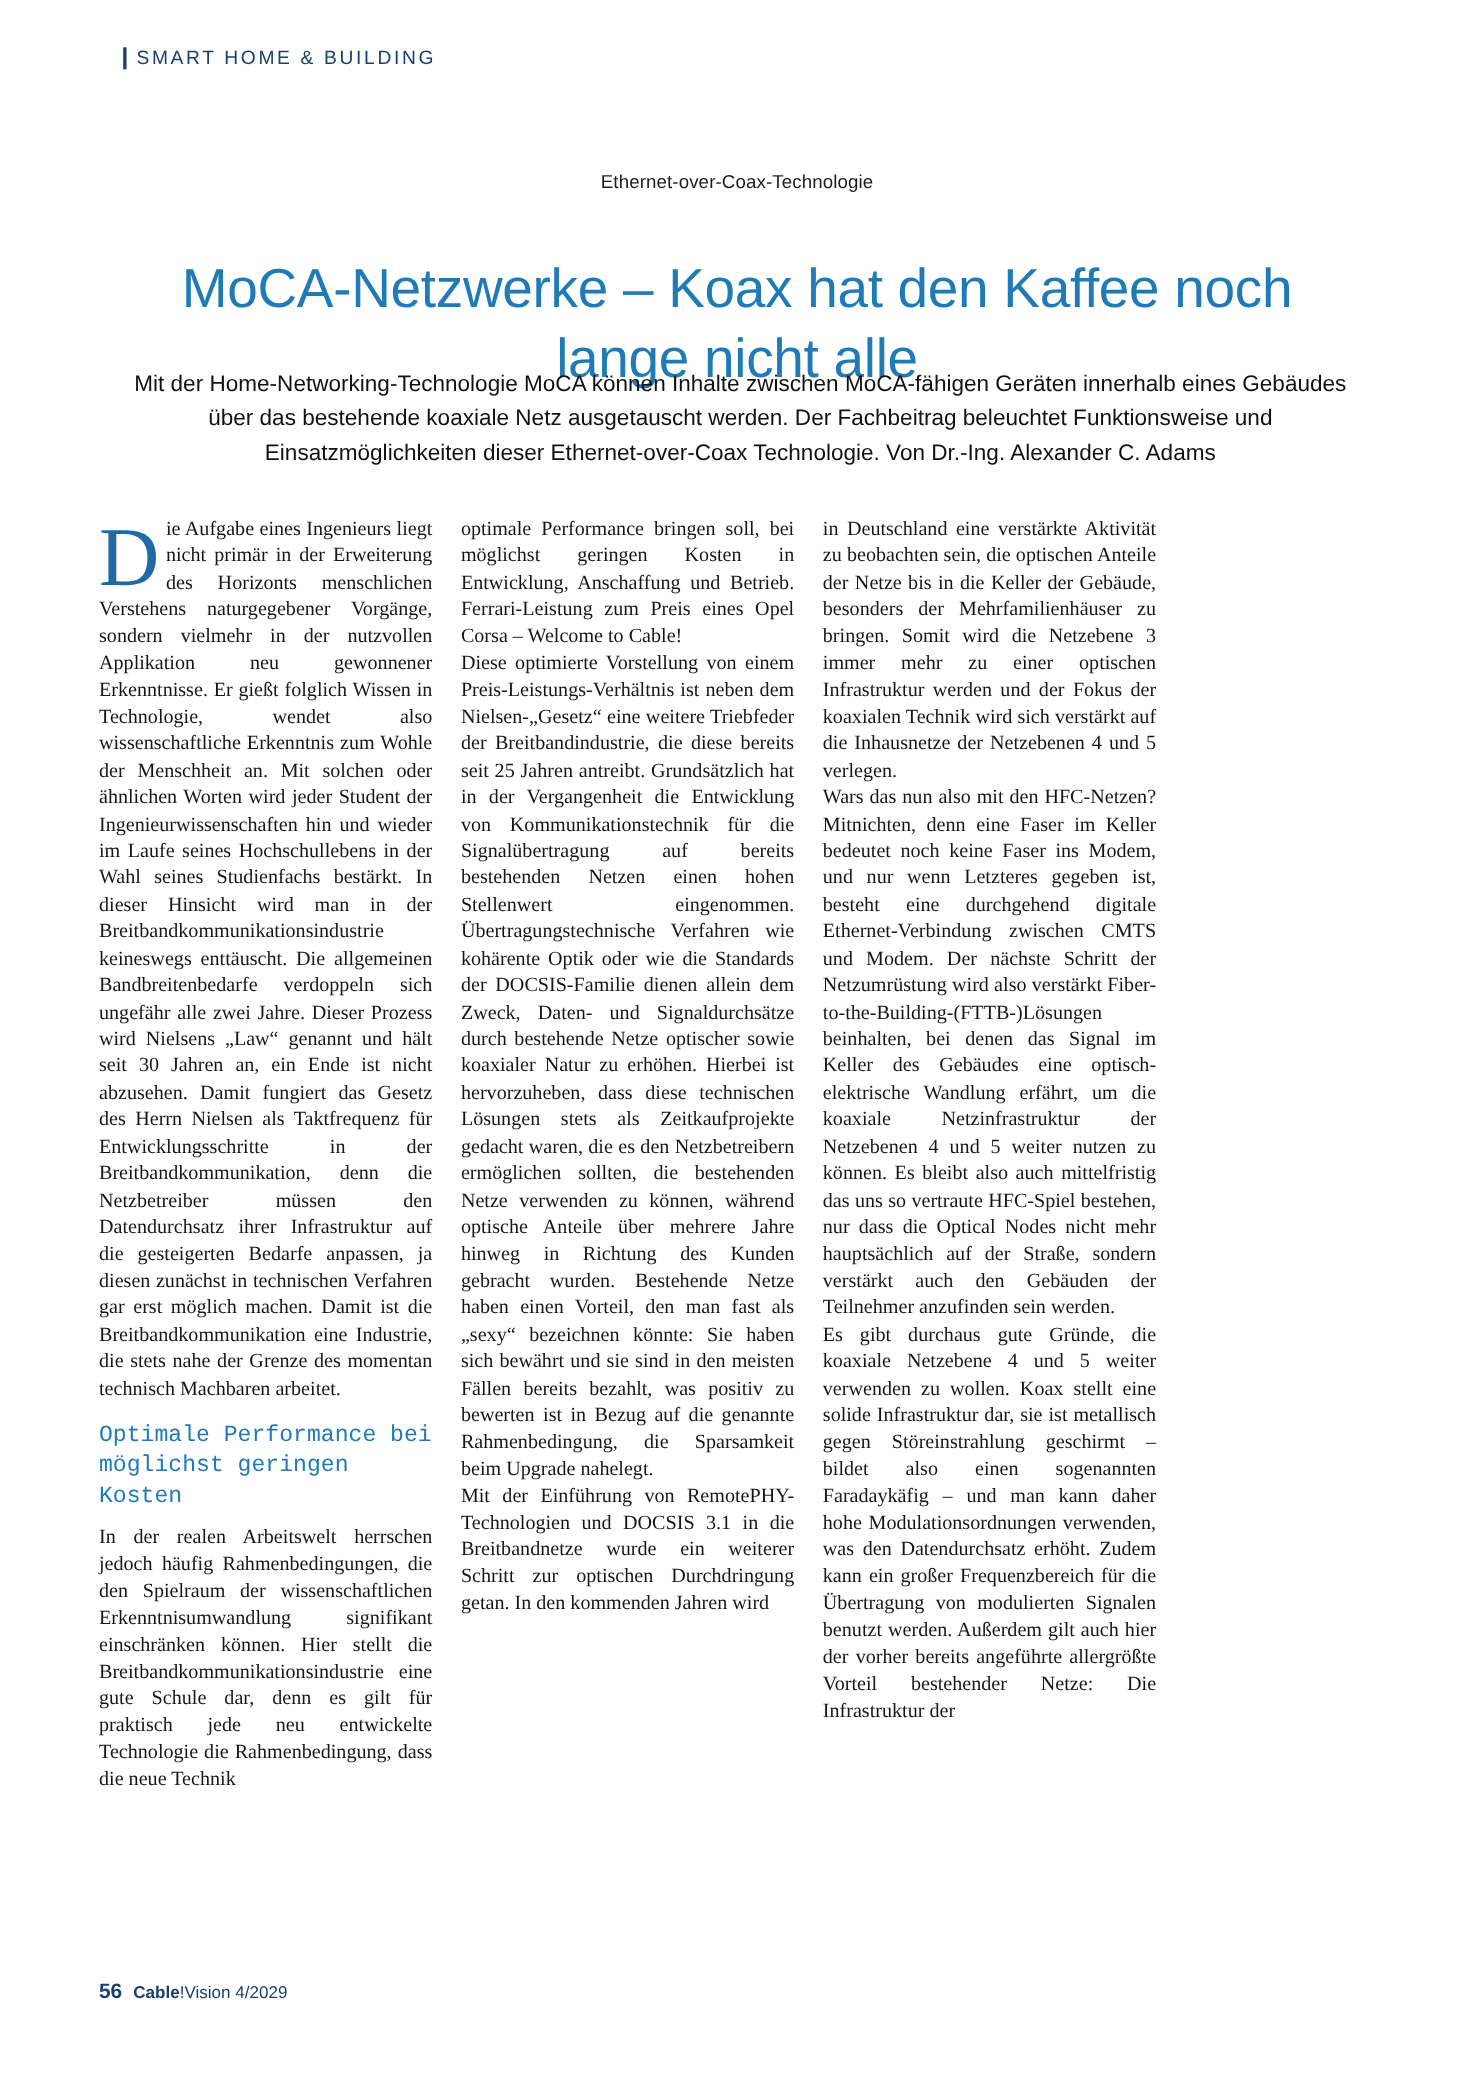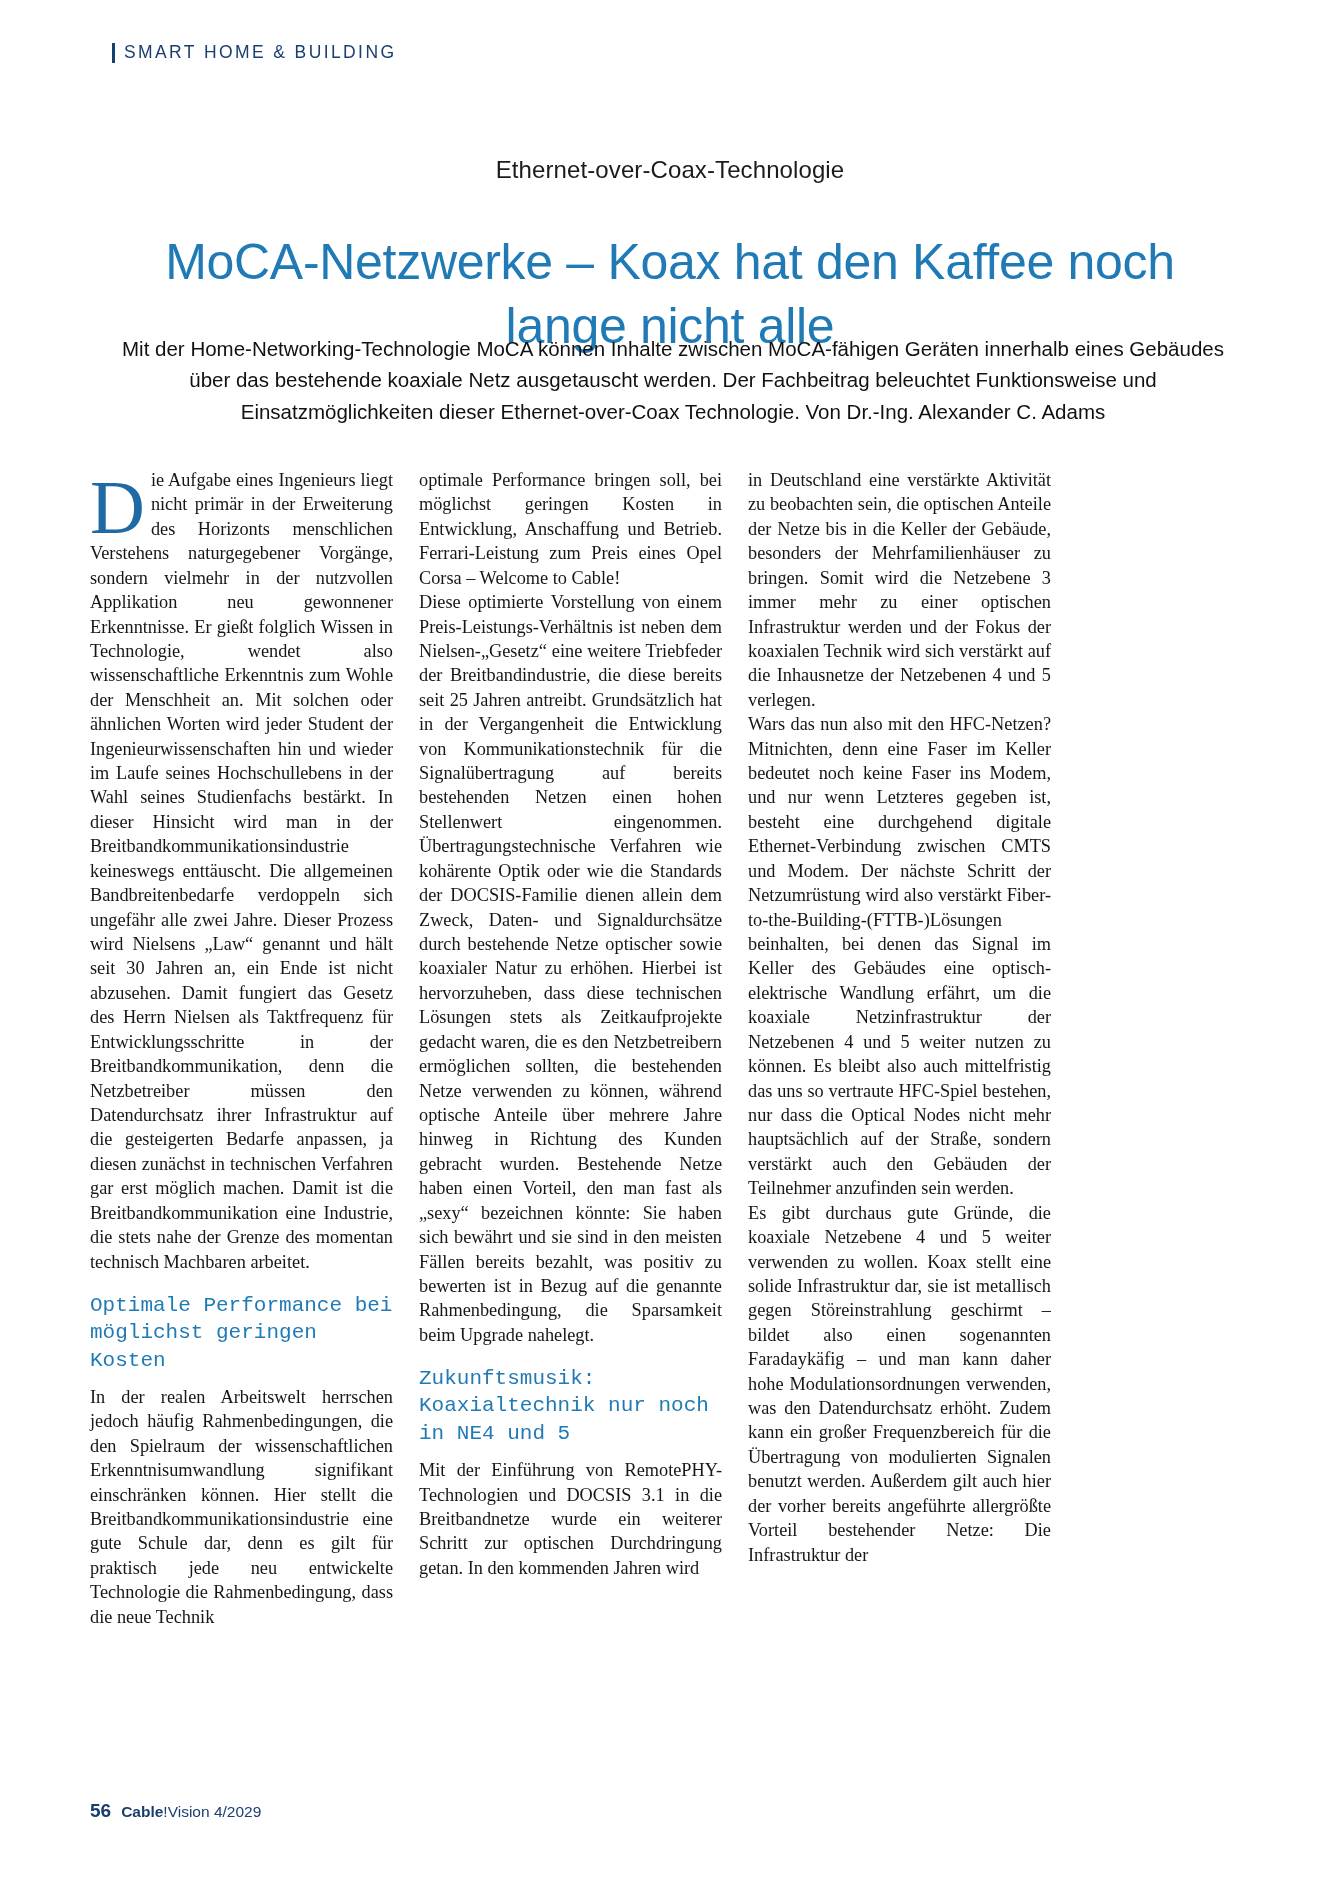--- a/index.html
+++ b/index.html
@@ -49,21 +49,21 @@
   }
 
   
   .kicker {
     position: absolute;
     left: 0;
     top: 156px;
     width: 1340px;
     text-align: center;
     font-family: "Liberation Sans", sans-serif;
-    font-size: 24px;
+    font-size: 17px;
     color: #1b1b1b;
     letter-spacing: 0.1px;
   }
 
   .headline {
     position: absolute;
     left: 110px;
     top: 196px;
     width: 1120px;
     text-align: center;
@@ -180,21 +180,20 @@
 
     <div class="col">
       <p class="dropcap-para"><span class="dropcap">D</span><span>ie Aufgabe eines Ingenieurs liegt nicht primär in der Erweiterung des Horizonts menschlichen Verstehens naturgegebener Vorgänge, sondern vielmehr in der nutzvollen Applikation neu gewonnener Erkenntnisse. Er gießt folglich Wissen in Technologie, wendet also wissenschaftliche Erkenntnis zum Wohle der Menschheit an. Mit solchen oder ähnlichen Worten wird jeder Student der Ingenieurwissenschaften hin und wieder im Laufe seines Hochschullebens in der Wahl seines Studienfachs bestärkt. In dieser Hinsicht wird man in der Breitbandkommunikationsindustrie keineswegs enttäuscht. Die allgemeinen Bandbreitenbedarfe verdoppeln sich ungefähr alle zwei Jahre. Dieser Prozess wird Nielsens „Law“ genannt und hält seit 30 Jahren an, ein Ende ist nicht abzusehen. Damit fungiert das Gesetz des Herrn Nielsen als Taktfrequenz für Entwicklungsschritte in der Breitbandkommunikation, denn die Netzbetreiber müssen den Datendurchsatz ihrer Infrastruktur auf die gesteigerten Bedarfe anpassen, ja diesen zunächst in technischen Verfahren gar erst möglich machen. Damit ist die Breitbandkommunikation eine Industrie, die stets nahe der Grenze des momentan technisch Machbaren arbeitet.</span></p>
       <h2 class="subhead">Optimale Performance bei möglichst geringen Kosten</h2>
       <p>In der realen Arbeitswelt herrschen jedoch häufig Rahmenbedingungen, die den Spielraum der wissenschaftlichen Erkenntnisumwandlung signifikant einschränken können. Hier stellt die Breitbandkommunikationsindustrie eine gute Schule dar, denn es gilt für praktisch jede neu entwickelte Technologie die Rahmenbedingung, dass die neue Technik</p>
     </div>
 
     <div class="col">
       <p>optimale Performance bringen soll, bei möglichst geringen Kosten in Entwicklung, Anschaffung und Betrieb. Ferrari-Leistung zum Preis eines Opel Corsa – Welcome to Cable!</p>
       <p>Diese optimierte Vorstellung von einem Preis-Leistungs-Verhältnis ist neben dem Nielsen-„Gesetz“ eine weitere Triebfeder der Breitbandindustrie, die diese bereits seit 25 Jahren antreibt. Grundsätzlich hat in der Vergangenheit die Entwicklung von Kommunikationstechnik für die Signalübertragung auf bereits bestehenden Netzen einen hohen Stellenwert eingenommen. Übertragungstechnische Verfahren wie kohärente Optik oder wie die Standards der DOCSIS-Familie dienen allein dem Zweck, Daten- und Signaldurchsätze durch bestehende Netze optischer sowie koaxialer Natur zu erhöhen. Hierbei ist hervorzuheben, dass diese technischen Lösungen stets als Zeitkaufprojekte gedacht waren, die es den Netzbetreibern ermöglichen sollten, die bestehenden Netze verwenden zu können, während optische Anteile über mehrere Jahre hinweg in Richtung des Kunden gebracht wurden. Bestehende Netze haben einen Vorteil, den man fast als „sexy“ bezeichnen könnte: Sie haben sich bewährt und sie sind in den meisten Fällen bereits bezahlt, was positiv zu bewerten ist in Bezug auf die genannte Rahmenbedingung, die Sparsamkeit beim Upgrade nahelegt.</p>
-      <h2 class="subhead">Zukunftsmusik: Koaxialtechnik nur noch in NE4 und 5</h2>
       <p>Mit der Einführung von RemotePHY-Technologien und DOCSIS 3.1 in die Breitbandnetze wurde ein weiterer Schritt zur optischen Durchdringung getan. In den kommenden Jahren wird</p>
     </div>
 
     <div class="col">
       <p>in Deutschland eine verstärkte Aktivität zu beobachten sein, die optischen Anteile der Netze bis in die Keller der Gebäude, besonders der Mehrfamilienhäuser zu bringen. Somit wird die Netzebene 3 immer mehr zu einer optischen Infrastruktur werden und der Fokus der koaxialen Technik wird sich verstärkt auf die Inhausnetze der Netzebenen 4 und 5 verlegen.</p>
       <p>Wars das nun also mit den HFC-Netzen? Mitnichten, denn eine Faser im Keller bedeutet noch keine Faser ins Modem, und nur wenn Letzteres gegeben ist, besteht eine durchgehend digitale Ethernet-Verbindung zwischen CMTS und Modem. Der nächste Schritt der Netzumrüstung wird also verstärkt Fiber-to-the-Building-(FTTB-)Lösungen beinhalten, bei denen das Signal im Keller des Gebäudes eine optisch-elektrische Wandlung erfährt, um die koaxiale Netzinfrastruktur der Netzebenen 4 und 5 weiter nutzen zu können. Es bleibt also auch mittelfristig das uns so vertraute HFC-Spiel bestehen, nur dass die Optical Nodes nicht mehr hauptsächlich auf der Straße, sondern verstärkt auch den Gebäuden der Teilnehmer anzufinden sein werden.</p>
       <p>Es gibt durchaus gute Gründe, die koaxiale Netzebene 4 und 5 weiter verwenden zu wollen. Koax stellt eine solide Infrastruktur dar, sie ist metallisch gegen Störeinstrahlung geschirmt – bildet also einen sogenannten Faradaykäfig – und man kann daher hohe Modulationsordnungen verwenden, was den Datendurchsatz erhöht. Zudem kann ein großer Frequenzbereich für die Übertragung von modulierten Signalen benutzt werden. Außerdem gilt auch hier der vorher bereits angeführte allergrößte Vorteil bestehender Netze: Die Infrastruktur der</p>
     </div>
 
   </div>

